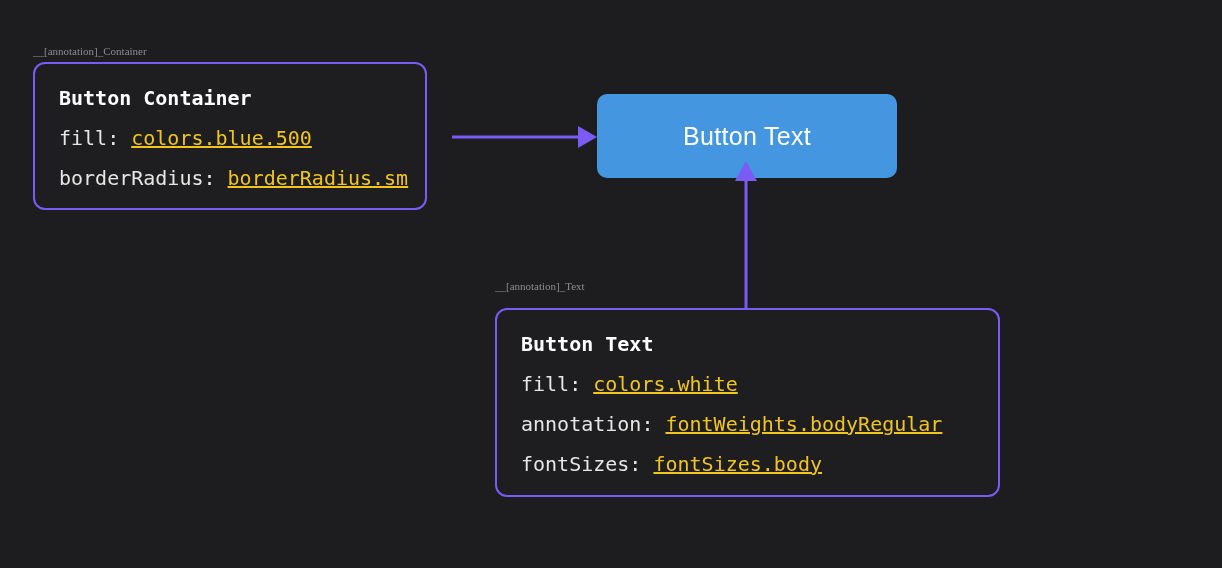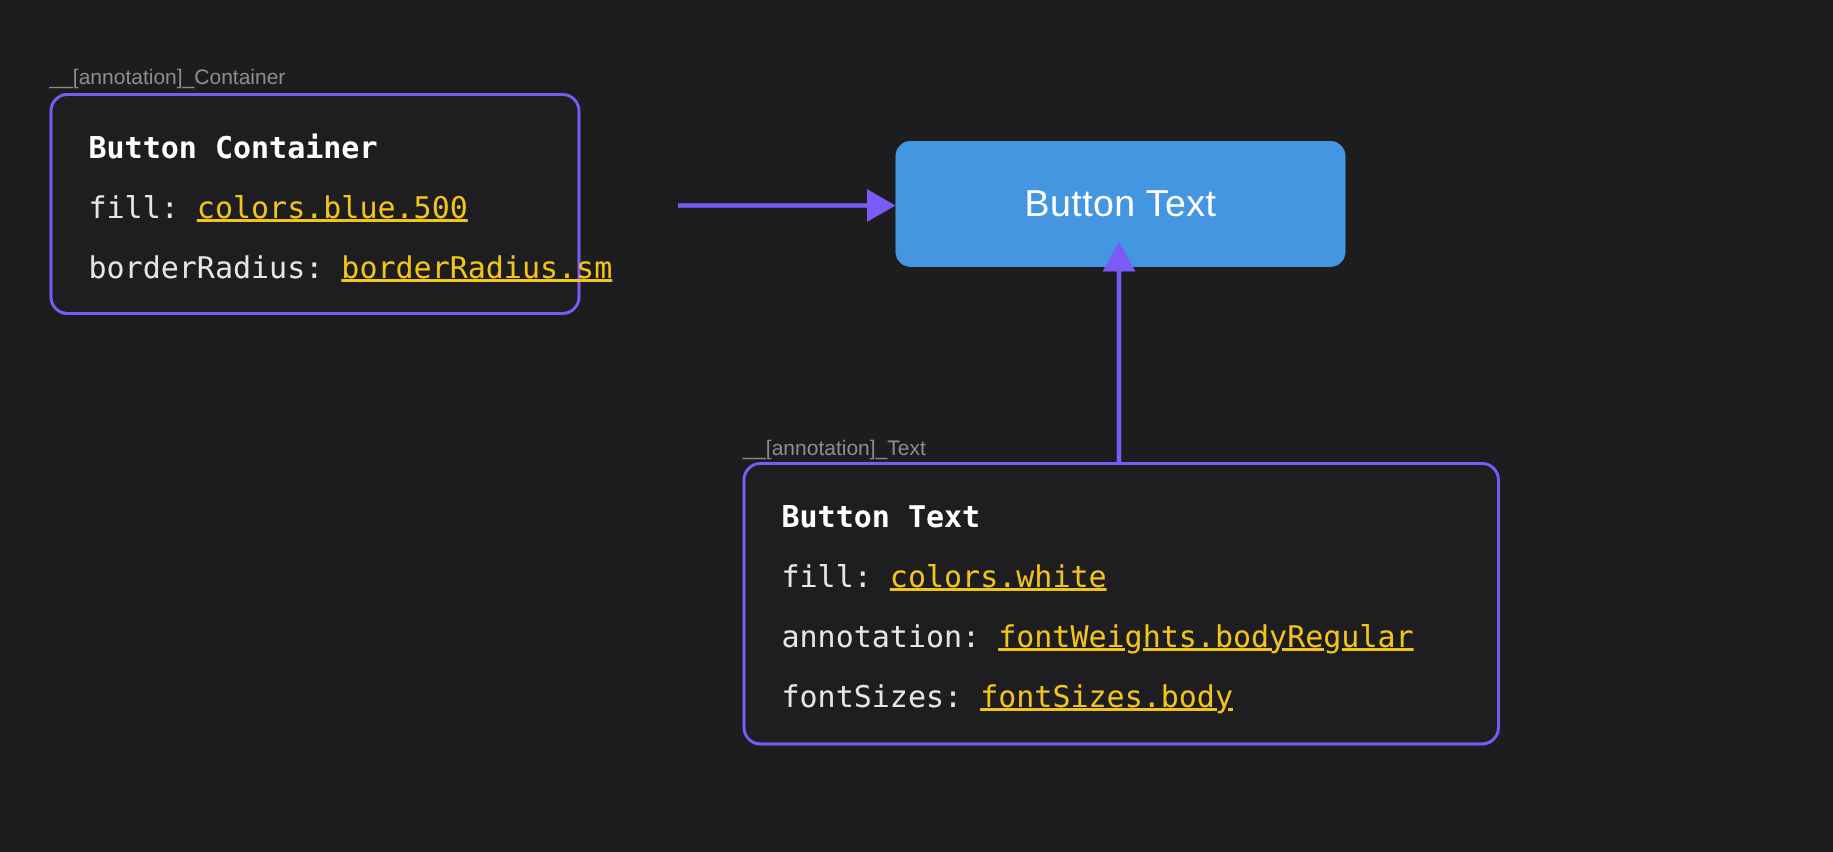--- a/index.html
+++ b/index.html
@@ -12,40 +12,40 @@
     width: 1222px;
     height: 568px;
     background: var(--canvas-bg, #1d1d1f);
     overflow: hidden;
     font-family: "Liberation Sans", sans-serif;
   }
 
   
   .anno-tag {
     position: absolute;
-    font-family: Liberation Sans, sans-serif;
-    font-size: 14px;
+    font-family: Liberation Serif, serif;
+    font-size: 11px;
     line-height: 13px;
     color: var(--label-gray, #8d8d90);
     white-space: nowrap;
     text-align: center;
   }
   .tag-container { left: 33px; top: 45px; }
-  .tag-text      { left: 495px; top: 292px; }
+  .tag-text      { left: 495px; top: 280px; }
 
   
   .anno-box {
     position: absolute;
     box-sizing: border-box;
     border: 2px solid var(--accent-purple, #7b5bf5);
     border-radius: 12px;
     background: var(--box-bg, #1e1e20);
     padding: 14px 24px 0 24px;
   }
-  .box-container { left: 33px;  top: 62px;  width: 354px; height: 148px; }
+  .box-container { left: 33px;  top: 62px;  width: 394px; height: 148px; }
   .box-text      { left: 495px; top: 308px; width: 505px; height: 189px; }
 
   .anno-title {
     font-family: "DejaVu Sans Mono", "Liberation Mono", monospace;
     font-size: 20px;
     line-height: 40px;
     font-weight: bold;
     color: var(--text-white, #ffffff);
     white-space: nowrap;
   }

